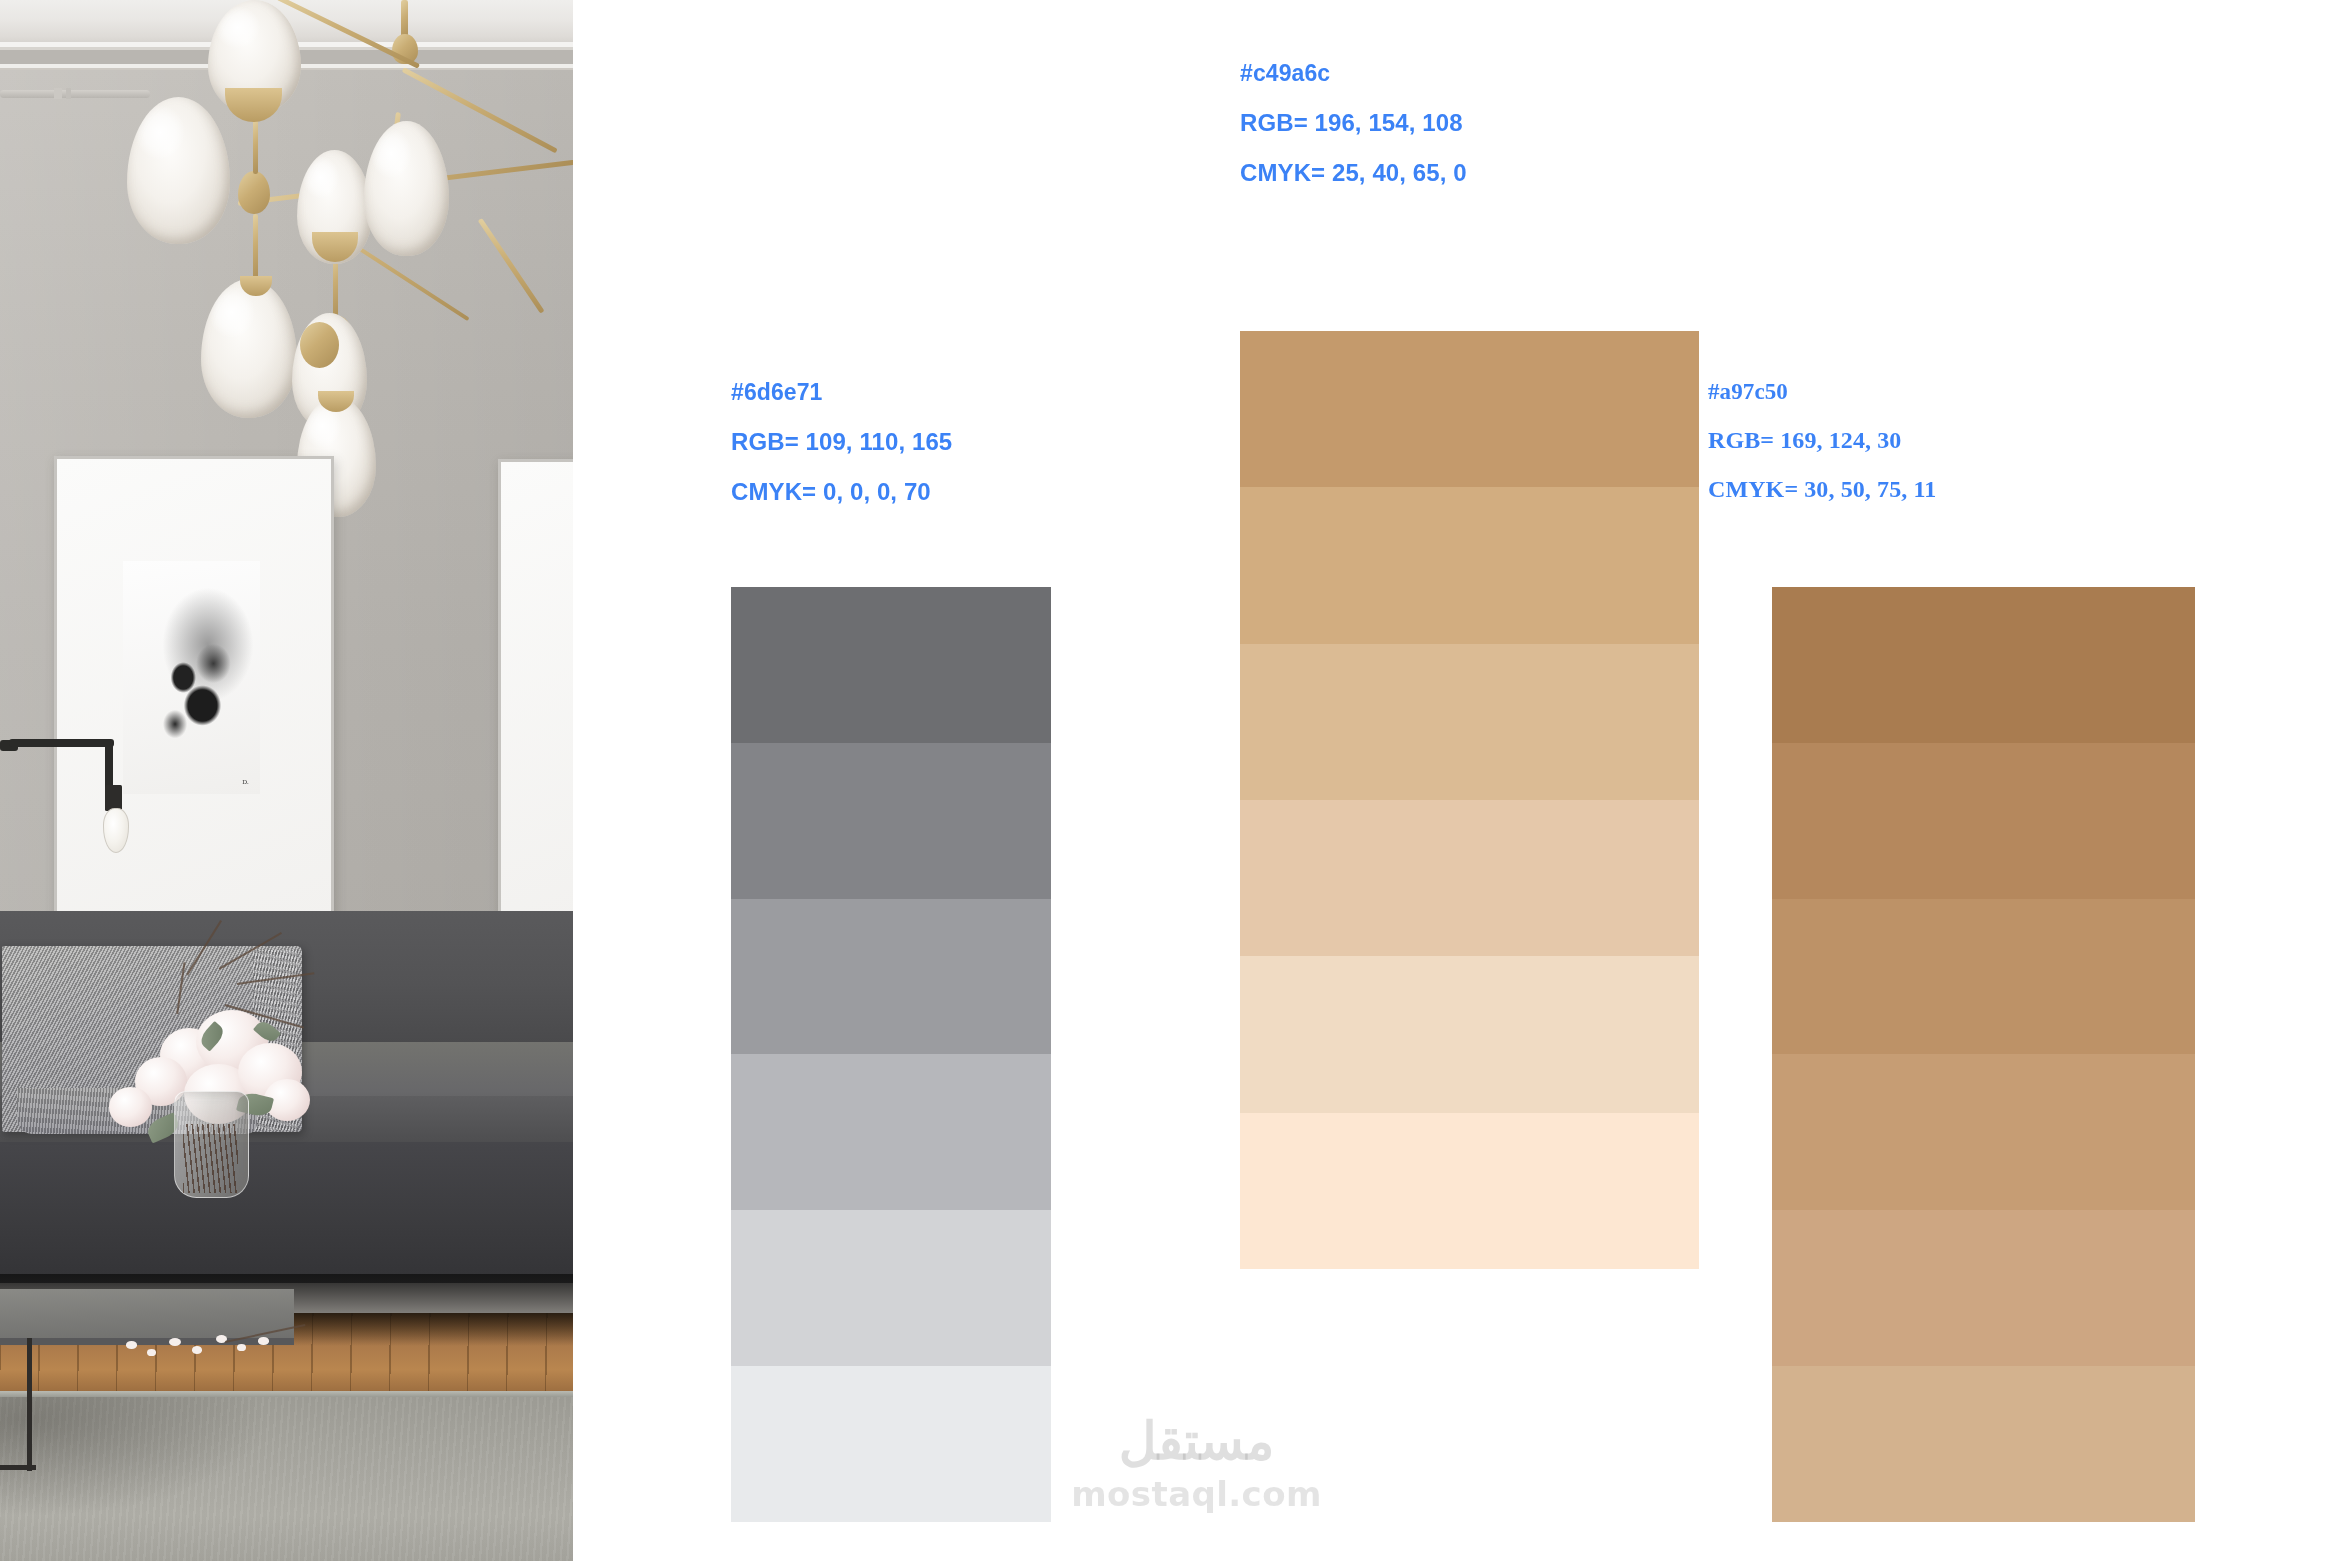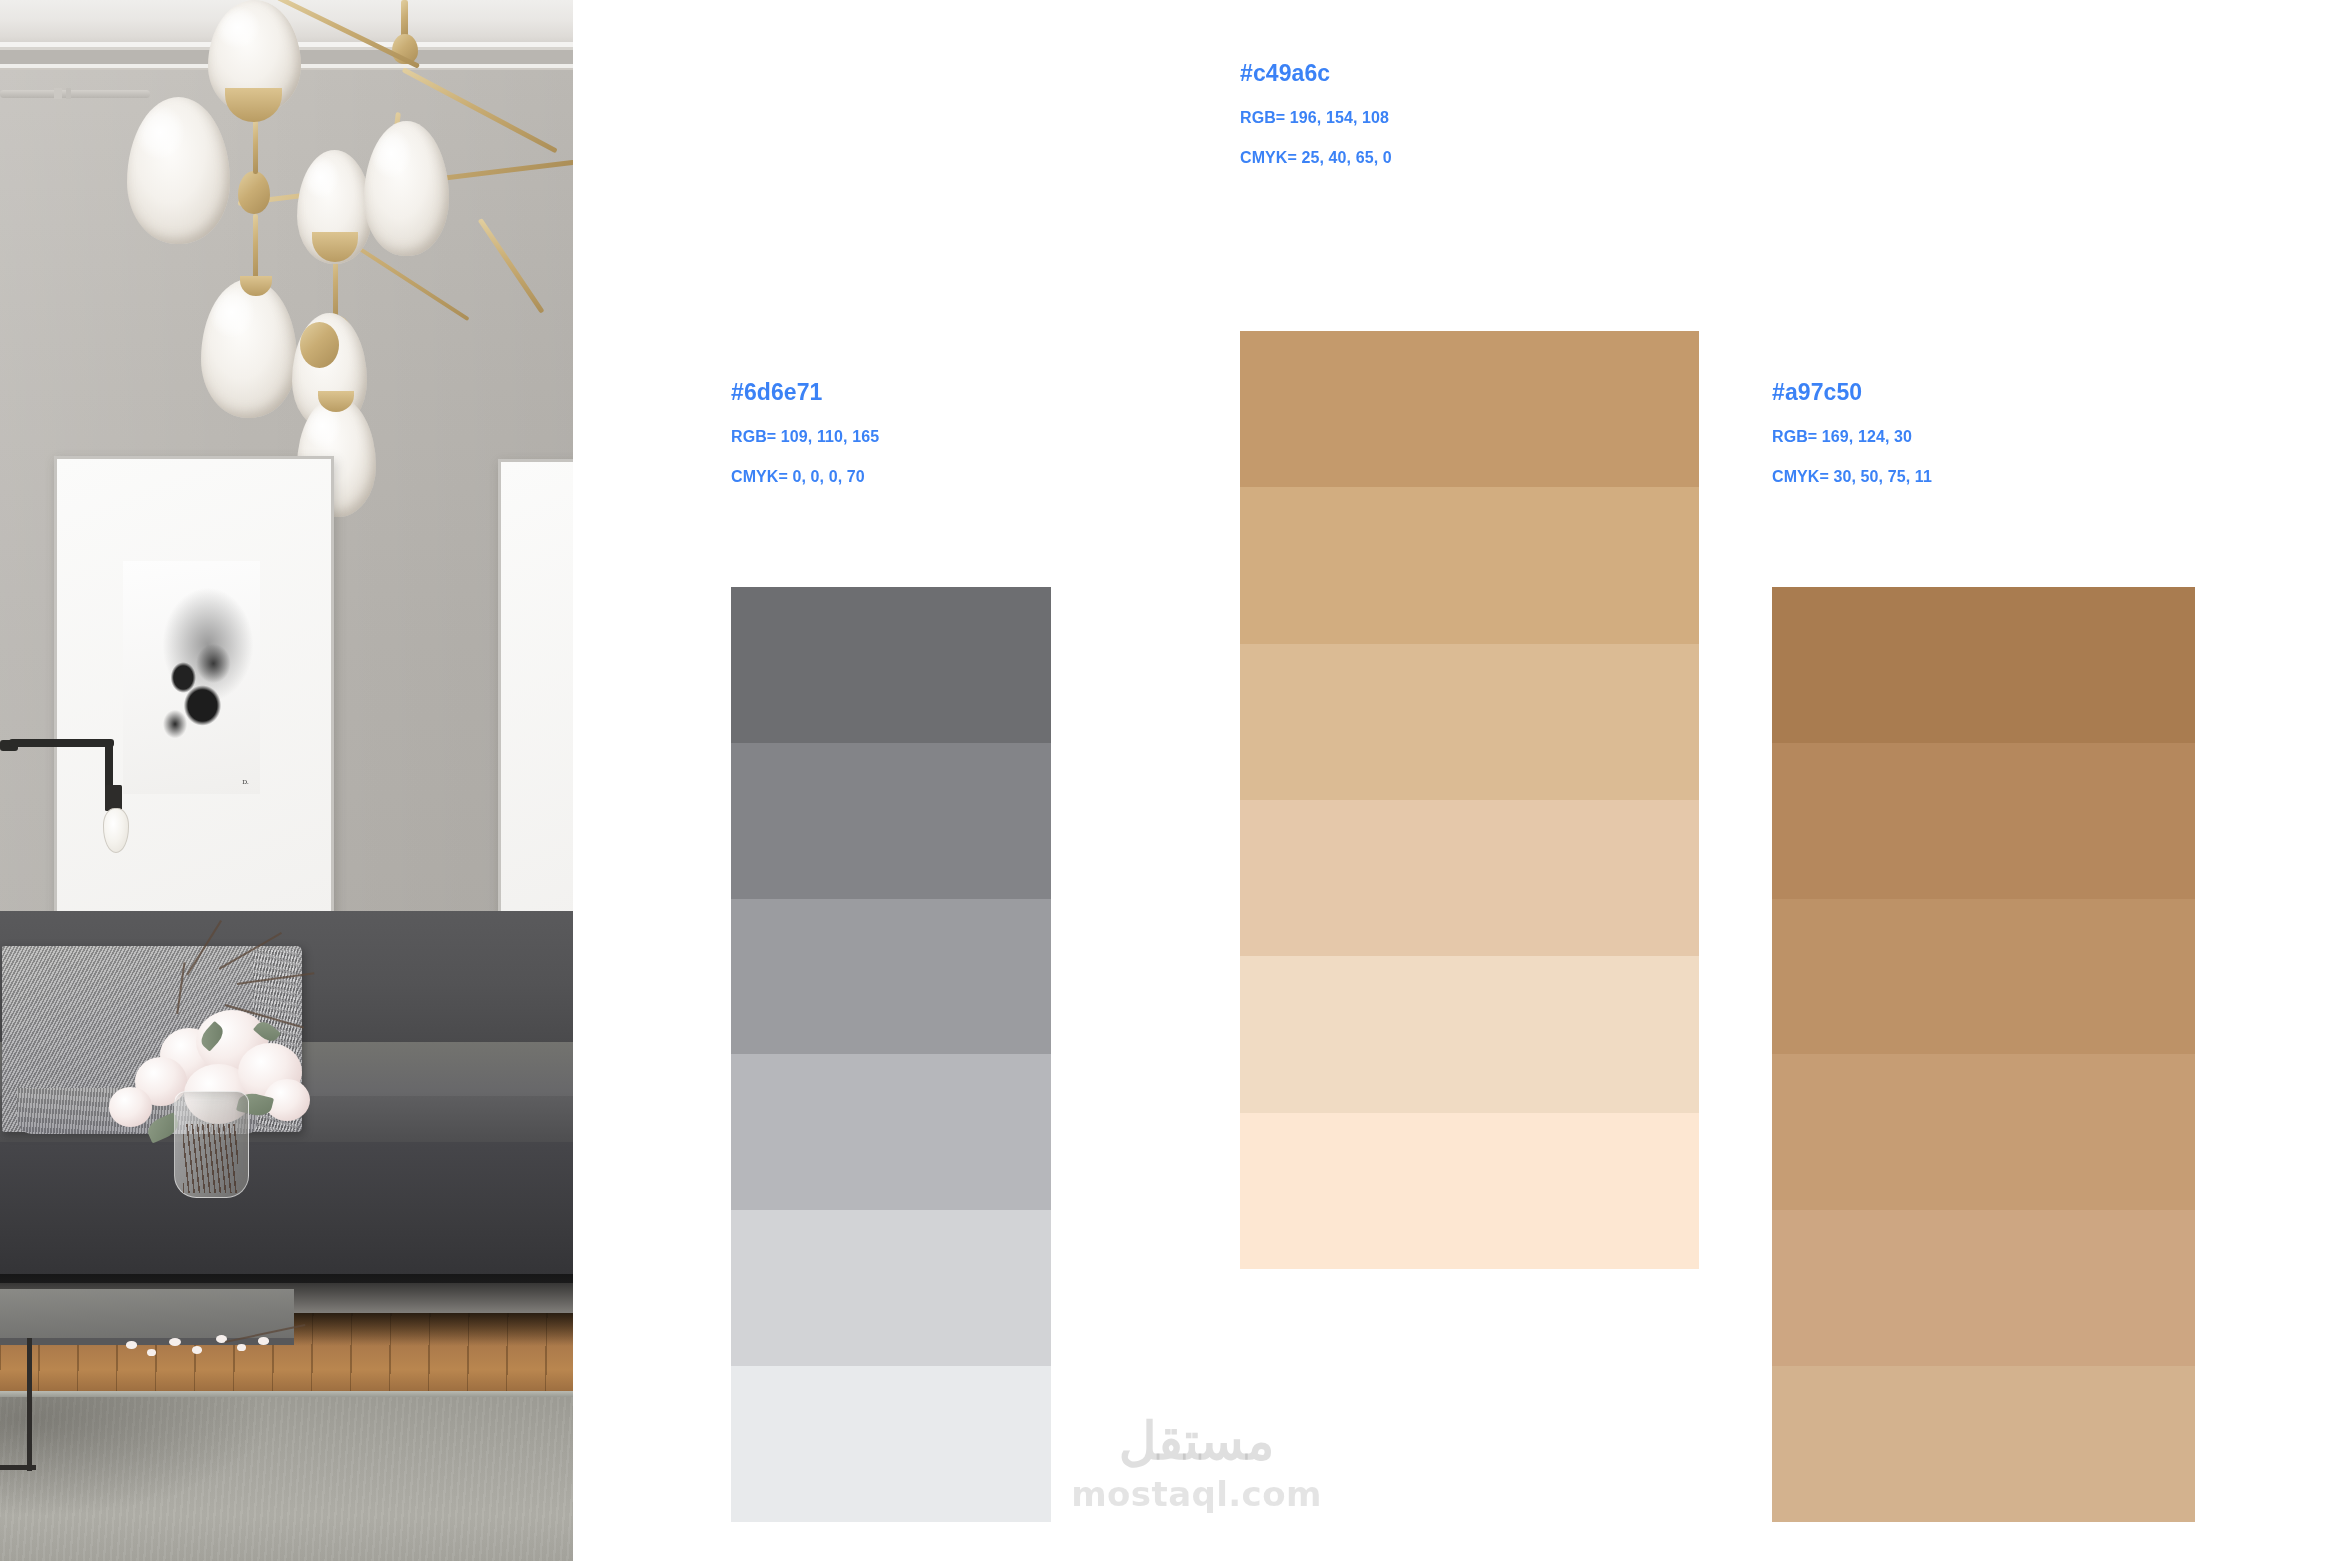--- a/index.html
+++ b/index.html
@@ -127,21 +127,21 @@
   .rug{left:0;top:1397px;width:573px;height:164px;
     background:
       repeating-linear-gradient(94deg, rgba(255,255,255,.05) 0 2.2px, rgba(120,118,112,.05) 2.2px 6.7px),
       linear-gradient(180deg,#9e9d96 0%,#a7a69f 35%,#b0afa8 72%,#a5a49d 100%);}
   .rug-sh{left:0;top:1397px;width:270px;height:120px;
     background:radial-gradient(ellipse at 10% 20%, rgba(40,38,34,.30) 0%, rgba(40,38,34,0) 70%);}
 
   
   .label{position:absolute;color:#3b82f6;}
   .label .hex{font-size:23px;font-weight:700;letter-spacing:0.1px;}
-  .label .ln{font-size:16px;font-weight:700;margin-top:22px;letter-spacing:0.1px;}
+  .label .ln{font-size:24px;font-weight:700;margin-top:22px;letter-spacing:0.1px;}
   .swatch{position:absolute;}
   .band{width:100%;}
 
   
   #watermark{position:absolute;left:1039px;top:1400px;width:315px;height:127px;
     display:flex;flex-direction:column;align-items:center;justify-content:center;
     pointer-events:none;}
   #wm-ar{font-size:52px;font-weight:700;color:rgba(150,150,150,.30);
     font-family:Liberation Serif, serif;line-height:1;direction:rtl;}
   #wm-lat{font-size:34px;font-weight:700;color:rgba(150,150,150,.26);
@@ -300,21 +300,21 @@
 </div>
 <div class="swatch" id="sw-tan" style="left:1240px;top:331px;width:459px;height:938px;">
     <div class="band" style="background: rgb(196, 154, 108); height: 16.6667%;"></div>
     <div class="band" style="background: rgb(210, 173, 128); height: 16.6667%;"></div>
     <div class="band" style="background: rgb(219, 187, 148); height: 16.6667%;"></div>
     <div class="band" style="background: rgb(229, 200, 170); height: 16.6667%;"></div>
     <div class="band" style="background: rgb(240, 219, 195); height: 16.6667%;"></div>
     <div class="band" style="background: rgb(253, 231, 210); height: 16.6667%;"></div>
   </div>
 
-<div class="label" style="left:1772px;top:379px;">
+<div class="label" style="left:1708px;top:379px;font-family:Liberation Serif, serif;">
   <div class="hex">#a97c50</div>
   <div class="ln">RGB= 169, 124, 30</div>
   <div class="ln">CMYK= 30, 50, 75, 11</div>
 </div>
 <div class="swatch" id="sw-brown" style="left:1772px;top:587px;width:423px;height:935px;">
     <div class="band" style="background: rgb(169, 124, 80); height: 16.6667%;"></div>
     <div class="band" style="background: rgb(181, 136, 93); height: 16.6667%;"></div>
     <div class="band" style="background: rgb(189, 146, 103); height: 16.6667%;"></div>
     <div class="band" style="background: rgb(198, 157, 116); height: 16.6667%;"></div>
     <div class="band" style="background: rgb(205, 166, 130); height: 16.6667%;"></div>

